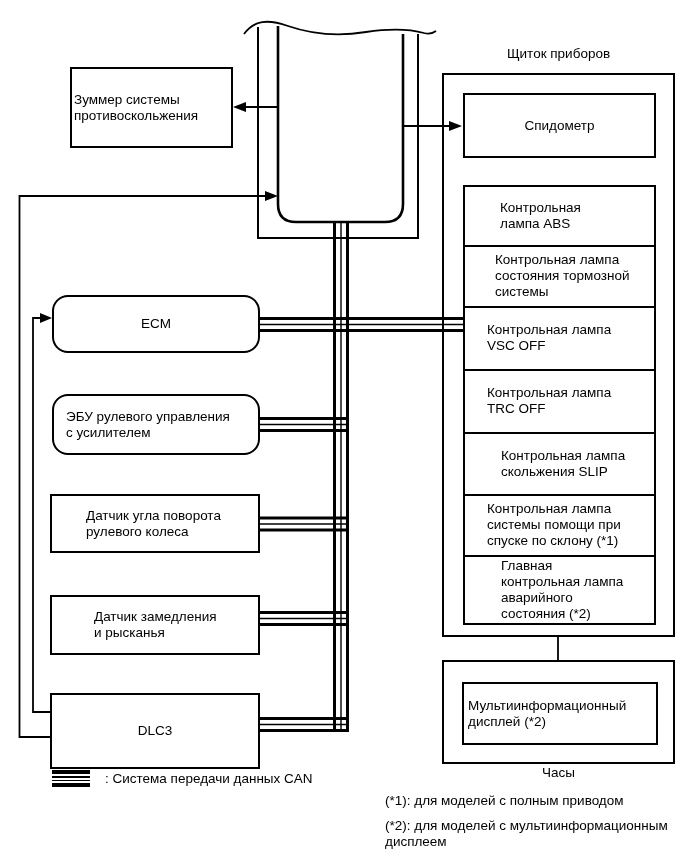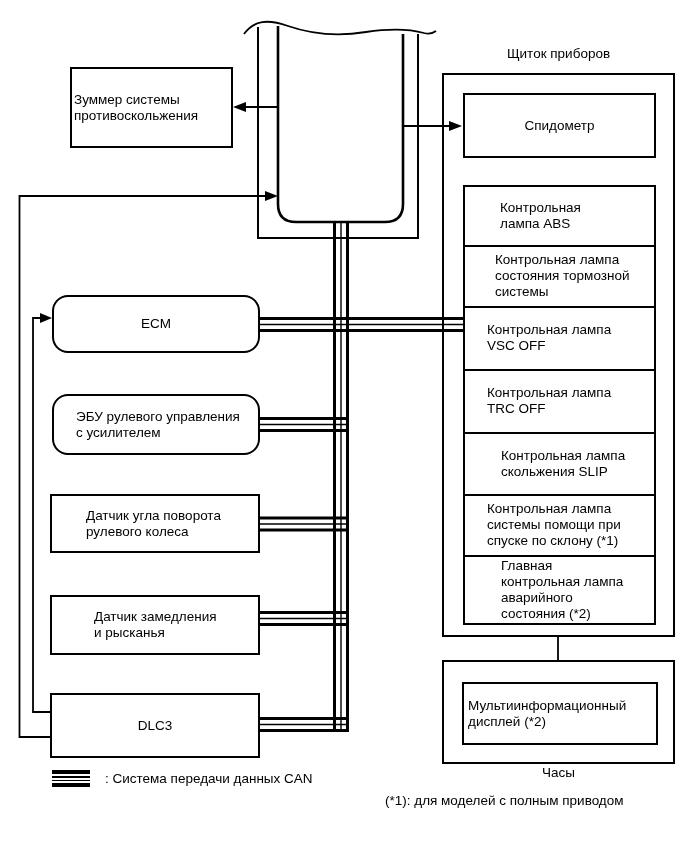--- a/index.html
+++ b/index.html
@@ -145,33 +145,34 @@
   <div class="box" style="left:442px;top:660px;width:233px;height:104px;"></div>
   <div class="box" style="left:462px;top:682px;width:196px;height:63px;padding-left:4px;">
     <div class="txt">Мультиинформационный
 дисплей (*2)</div>
   </div>
   <div class="lbl center" style="left:442px;top:765px;width:233px;">Часы</div>
 
   <div class="box rounded" style="left:52px;top:295px;width:208px;height:58px;">
     <div class="txt center">ECM</div>
   </div>
-  <div class="box rounded" style="left:52px;top:394px;width:208px;height:61px;padding-left:22px;">
+  <div class="box rounded" style="left:52px;top:394px;width:208px;height:61px;padding-left:12px;">
     <div class="txt">ЭБУ рулевого управления
 с усилителем</div>
   </div>
   <div class="box" style="left:50px;top:494px;width:210px;height:59px;padding-left:34px;">
     <div class="txt">Датчик угла поворота
 рулевого колеса</div>
   </div>
   <div class="box" style="left:50px;top:595px;width:210px;height:60px;padding-left:42px;">
     <div class="txt">Датчик замедления
 и рысканья</div>
   </div>
-  <div class="box" style="left:50px;top:693px;width:210px;height:65px;">
+  <div class="box" style="left:50px;top:693px;width:210px;height:76px;">
     <div class="txt center">DLC3</div>
   </div>
 
   <div class="legend-bars"></div>
   <div class="lbl" style="left:105px;top:771px;">: Система передачи данных CAN</div>
   <div class="lbl" style="left:385px;top:793px;">(*1): для моделей с полным приводом</div>
+  <div class="lbl" style="left:385px;top:818px;">(*2): для моделей с мультиинформационным дисплеем</div>
 
 </div>
 
 </body></html>

